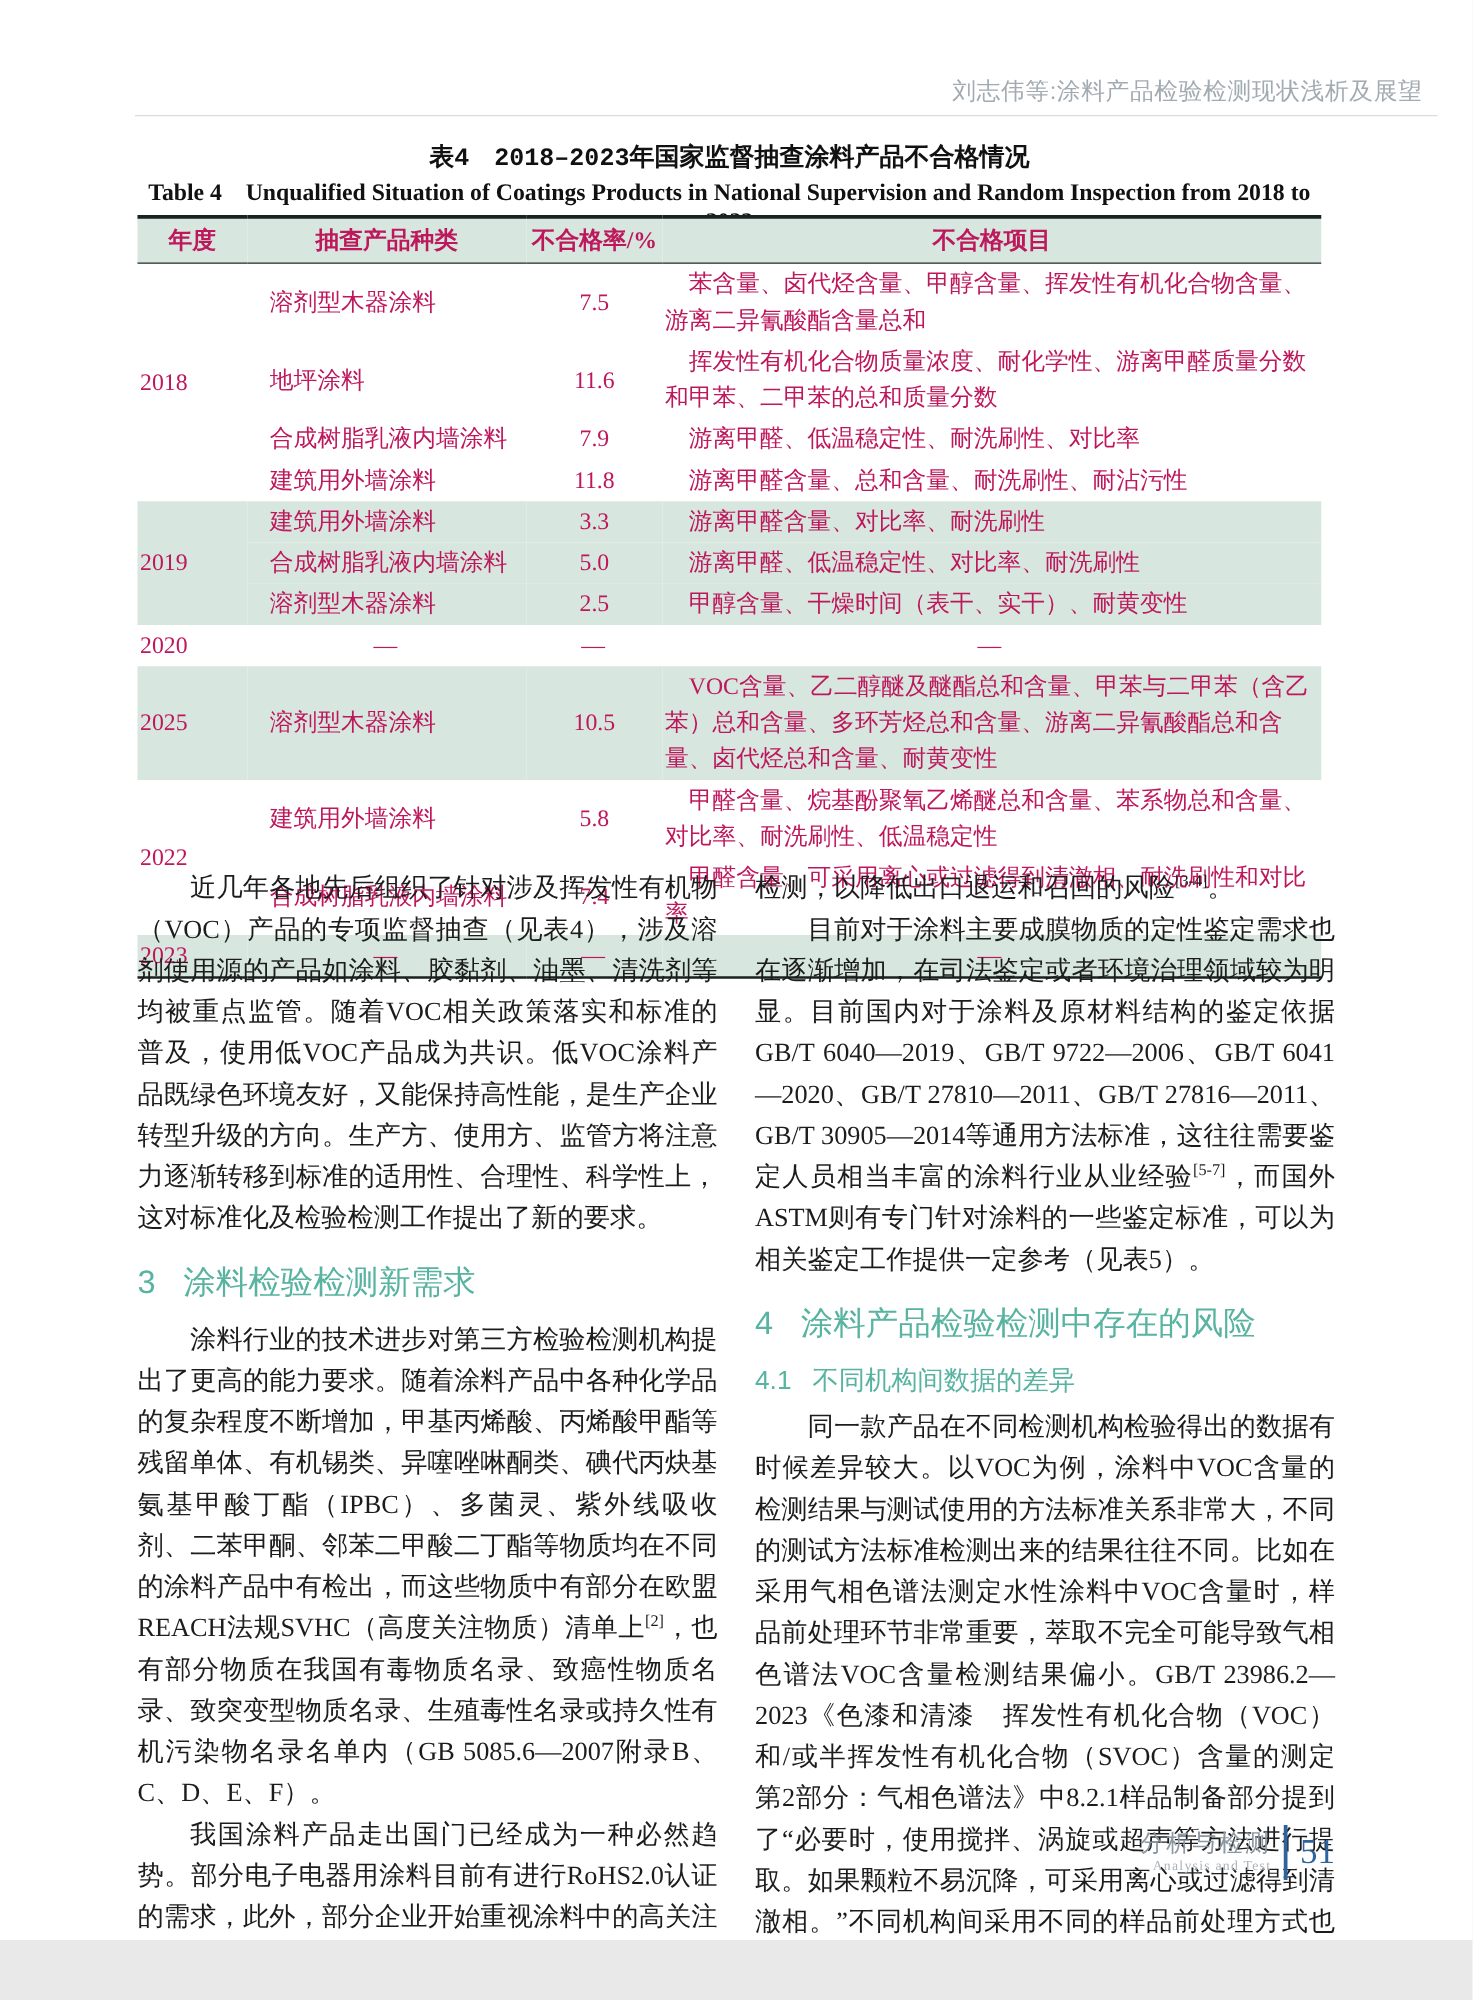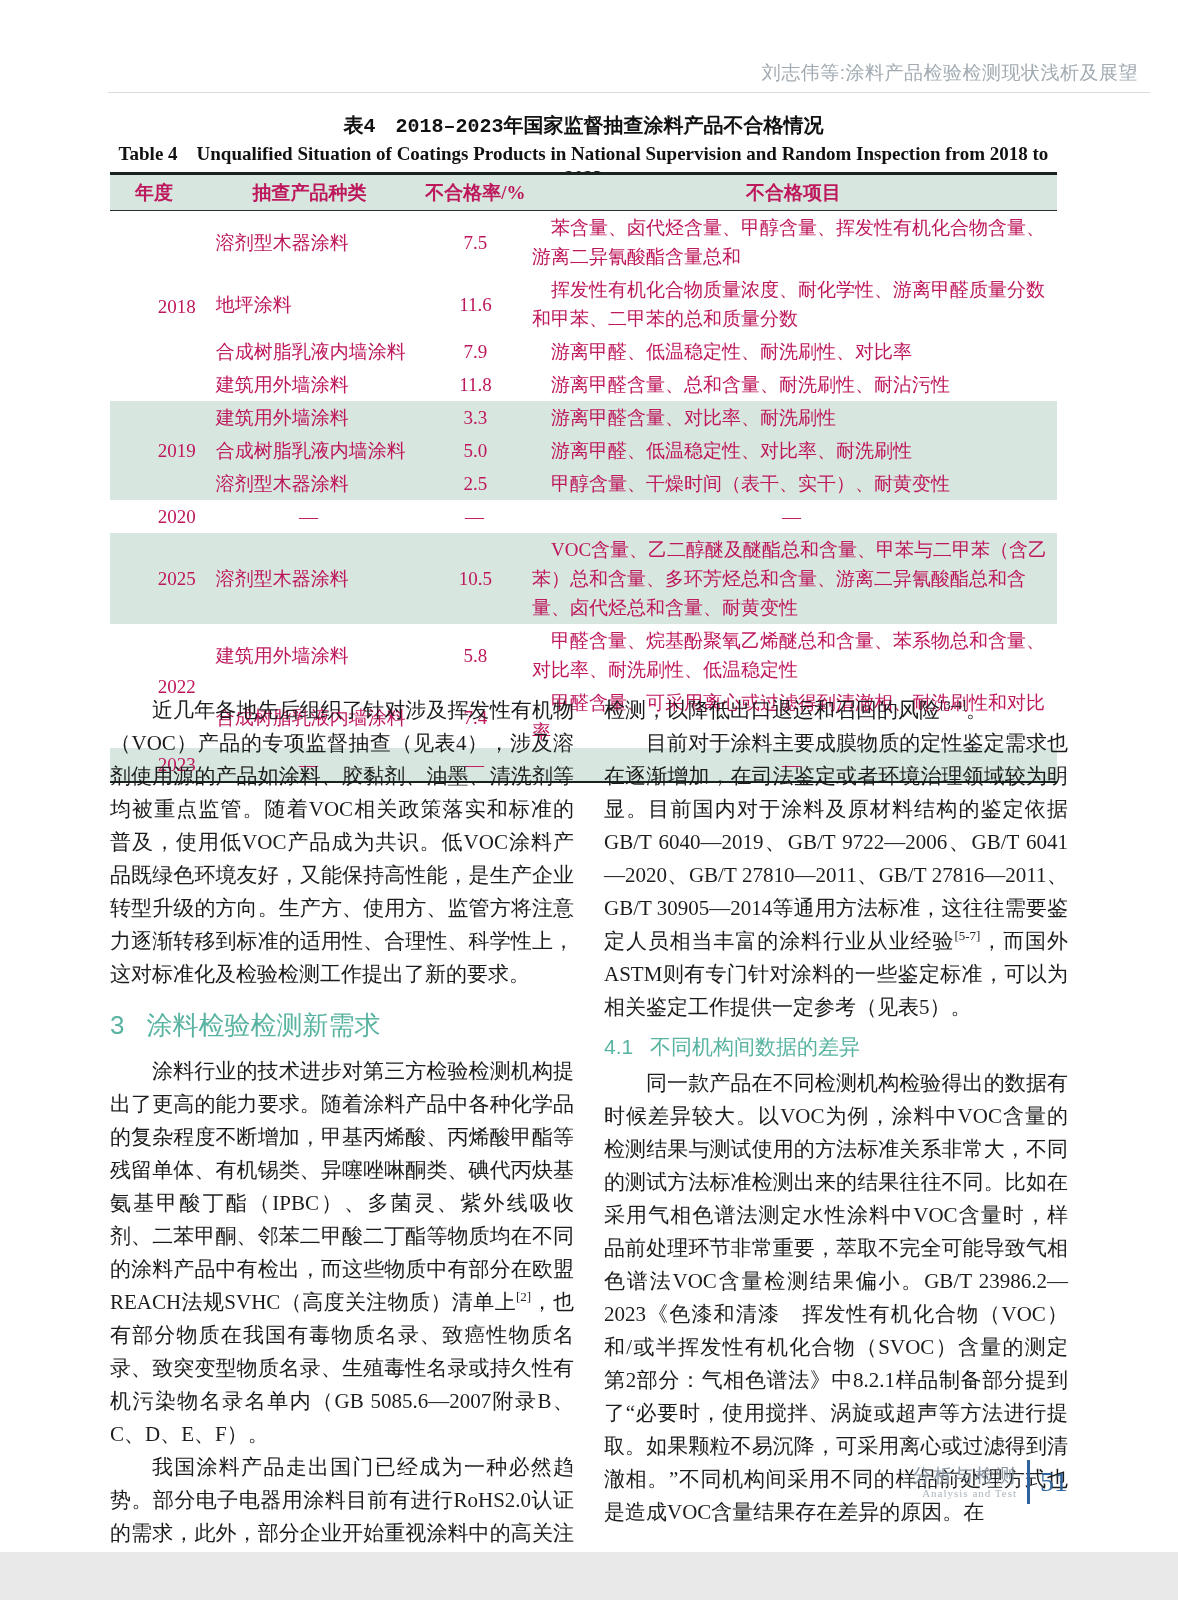--- a/index.html
+++ b/index.html
@@ -56,21 +56,21 @@
   }
   .t4 thead th{
     font-weight:600;
     background:var(--shade);
     border-bottom:1px solid #2a2f2d;
     padding:3px 2px;
     text-align:center;
   }
   .t4 td{padding:2px 2px;vertical-align:middle;}
   .t4 tr.shade td{background:var(--shade);}
-  .t4 td.c-year{width:86px;text-align:right;}
+  .t4 td.c-year{width:86px;text-align:left;}
   .t4 td.c-prod{width:212px;text-align:left;padding-left:18px;}
   .t4 td.c-rate{width:108px;text-align:center;}
   .t4 td.c-items{width:541px;text-align:left;text-indent:1em;padding-right:6px;}
   .t4 td.c-items.dash{text-align:center;text-indent:0;}
   .t4 td.c-prod.dash,.t4 td.c-rate.dash{text-align:center;padding-left:0;}
   
   .columns{
     position:absolute;top:694px;left:110px;width:958px;
     display:flex;gap:30px;
   }
@@ -212,20 +212,21 @@
   <div class="columns">
     <div class="col">
       <p>近几年各地先后组织了针对涉及挥发性有机物（VOC）产品的专项监督抽查（见表4），涉及溶剂使用源的产品如涂料、胶黏剂、油墨、清洗剂等均被重点监管。随着VOC相关政策落实和标准的普及，使用低VOC产品成为共识。低VOC涂料产品既绿色环境友好，又能保持高性能，是生产企业转型升级的方向。生产方、使用方、监管方将注意力逐渐转移到标准的适用性、合理性、科学性上，这对标准化及检验检测工作提出了新的要求。</p>
       <h2 class="h-sec"><span class="num">3</span><span>涂料检验检测新需求</span></h2>
       <p><span>涂料行业的技术进步对第三方检验检测机构提出了更高的能力要求。随着涂料产品中各种化学品的复杂程度不断增加，甲基丙烯酸、丙烯酸甲酯等残留单体、有机锡类、异噻唑啉酮类、碘代丙炔基氨基甲酸丁酯（IPBC）、多菌灵、紫外线吸收剂、二苯甲酮、邻苯二甲酸二丁酯等物质均在不同的涂料产品中有检出，而这些物质中有部分在欧盟REACH法规SVHC（高度关注物质）清单上</span><sup>[2]</sup><span>，也有部分物质在我国有毒物质名录、致癌性物质名录、致突变型物质名录、生殖毒性名录或持久性有机污染物名录名单内（GB 5085.6—2007附录B、C、D、E、F）。</span></p>
       <p>我国涂料产品走出国门已经成为一种必然趋势。部分电子电器用涂料目前有进行RoHS2.0认证的需求，此外，部分企业开始重视涂料中的高关注物质的使用情况，并对材料中的SVHC进行风险评估或检验</p>
     </div>
     <div class="col">
       <p class="noindent"><span>检测，以降低出口退运和召回的风险</span><sup>[3-4]</sup><span>。</span></p>
       <p><span>目前对于涂料主要成膜物质的定性鉴定需求也在逐渐增加，在司法鉴定或者环境治理领域较为明显。目前国内对于涂料及原材料结构的鉴定依据GB/T 6040—2019、GB/T 9722—2006、GB/T 6041—2020、GB/T 27810—2011、GB/T 27816—2011、GB/T 30905—2014等通用方法标准，这往往需要鉴定人员相当丰富的涂料行业从业经验</span><sup>[5-7]</sup><span>，而国外ASTM则有专门针对涂料的一些鉴定标准，可以为相关鉴定工作提供一定参考（见表5）。</span></p>
+      <h2 class="h-sec"><span class="num">4</span><span>涂料产品检验检测中存在的风险</span></h2>
       <h3 class="h-sub"><span class="num">4.1</span><span>不同机构间数据的差异</span></h3>
       <p>同一款产品在不同检测机构检验得出的数据有时候差异较大。以VOC为例，涂料中VOC含量的检测结果与测试使用的方法标准关系非常大，不同的测试方法标准检测出来的结果往往不同。比如在采用气相色谱法测定水性涂料中VOC含量时，样品前处理环节非常重要，萃取不完全可能导致气相色谱法VOC含量检测结果偏小。GB/T 23986.2—2023《色漆和清漆　挥发性有机化合物（VOC）和/或半挥发性有机化合物（SVOC）含量的测定　第2部分：气相色谱法》中8.2.1样品制备部分提到了“必要时，使用搅拌、涡旋或超声等方法进行提取。如果颗粒不易沉降，可采用离心或过滤得到清澈相。”不同机构间采用不同的样品前处理方式也是造成VOC含量结果存在差异的原因。在</p>
     </div>
   </div>
 
   <div class="footer">
     <div class="f-journal">
       <div class="f-zh">分析与检测</div>
       <div class="f-en">Analysis and Test</div>
     </div>

